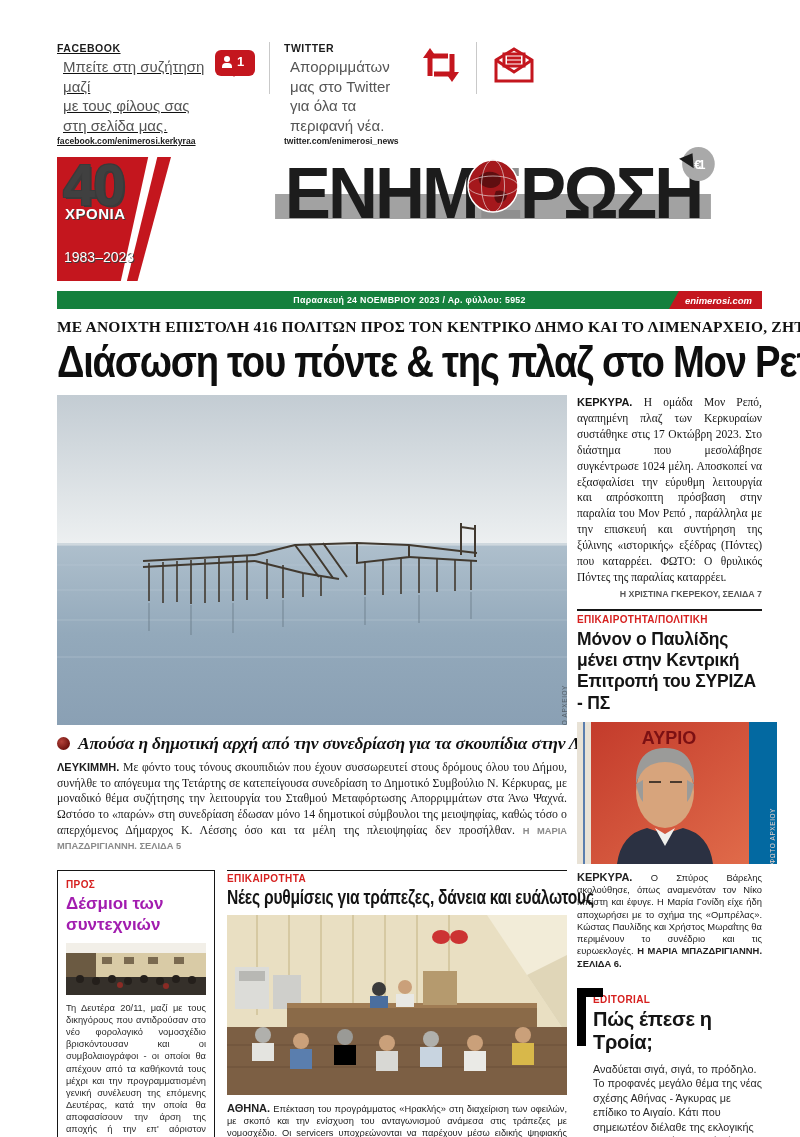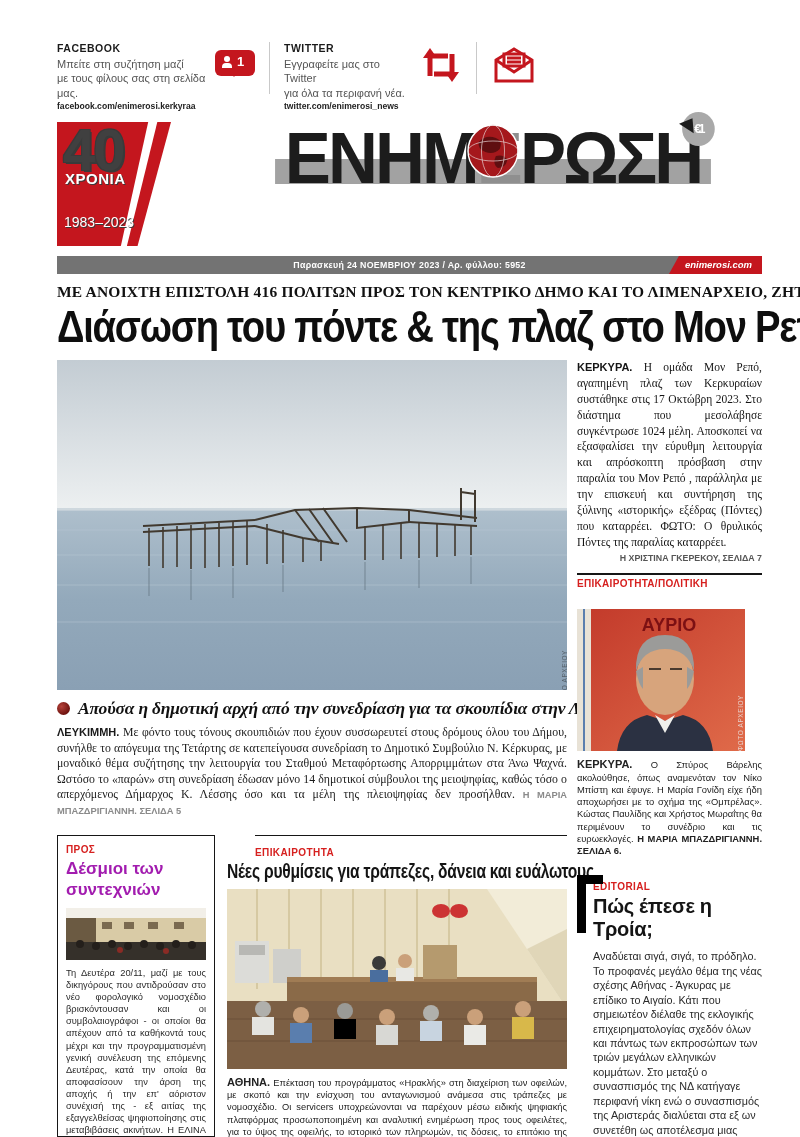--- a/index.html
+++ b/index.html
@@ -5,24 +5,24 @@
   html,body{margin:0;padding:0;}
   body{width:800px;height:1137px;background:#fff;color:#111;
        font-family:"Liberation Sans",sans-serif;overflow:hidden;position:relative;}
   .page{padding:42px 38px 0 57px;width:705px;}
 
   
   .social-bar{display:flex;align-items:flex-start;gap:0;margin-bottom:10px;}
   .social-item{display:flex;gap:8px;align-items:flex-start;}
   .social-text{flex:1;}
   .social-title{font-size:10.5px;font-weight:bold;letter-spacing:.5px;color:#1a1a1a;margin-bottom:3px;}
-  .social-line{font-size:11px;color:#555;line-height:1.3;}
+  .social-line{font-size:15px;color:#555;line-height:1.3;margin-left:6px;}
   .social-url{font-size:8.6px;font-weight:bold;color:#222;line-height:1.4;}
   .social-sep{width:1px;background:#c9c9c9;height:52px;margin:0 14px;}
-  .fb-block{width:198px;} .tw-block{width:178px;} .nl-block{width:258px;}
+  .fb-block{width:198px;text-decoration:underline;} .tw-block{width:178px;} .nl-block{width:258px;}
   .fb-icon{width:40px;height:32px;position:relative;margin-top:8px;}
   .fb-bubble{width:40px;height:26px;background:#c4161e;border-radius:6px;position:relative;}
   .fb-bubble:after{content:"";position:absolute;left:13px;bottom:-7px;border:6px solid transparent;border-top:8px solid #c4161e;}
   .fb-person{position:absolute;left:7px;top:6px;width:9px;height:9px;}
   .fb-person .h{width:6px;height:6px;border-radius:50%;background:#fff;margin:0 auto;}
   .fb-person .b{width:10px;height:5px;border-radius:4px 4px 0 0;background:#fff;margin-top:1px;}
   .fb-one{position:absolute;left:22px;top:4px;color:#fff;font-weight:bold;font-size:13px;}
   .icon-svg{margin-top:4px;}
 
   
@@ -46,21 +46,21 @@
   .lt-black{color:#1c1c1c;} .lt-gray{color:#8f8f8f;}
   .mast-globe{position:absolute;left:44%;top:2px;z-index:2;}
   .price-badge{position:absolute;right:-4px;top:-10px;z-index:3;width:34px;height:34px;border-radius:50%;
      background:#a9a9a9;color:#fff;font-weight:bold;font-size:13px;display:flex;align-items:center;justify-content:center;}
   .price-badge:before{content:"";position:absolute;left:1px;top:-3px;width:0;height:0;
      border:9px solid transparent;border-bottom:12px solid #1c1c1c;transform:rotate(32deg);}
   .mast-sub{margin-top:4px;font-size:13.5px;font-weight:bold;letter-spacing:1.1px;}
   .mast-sub .red{color:#c4161e;} .mast-sub .blk{color:#1c1c1c;}
 
   
-  .date-bar{position:relative;background:#737373;height:18px;display:flex;align-items:center;justify-content:center;}
+  .date-bar{position:relative;background:#15803d;height:18px;display:flex;align-items:center;justify-content:center;}
   .date-text{color:#fff;font-size:8.8px;font-weight:bold;letter-spacing:.3px;}
   .site-box{position:absolute;right:0;top:0;bottom:0;background:#c4161e;display:flex;align-items:center;
      padding:0 10px 0 16px;clip-path:polygon(10px 0,100% 0,100% 100%,0 100%);}
   .site-box span{color:#fff;font-size:9.5px;font-weight:bold;font-style:italic;}
 
   
   .kicker{margin-top:9px;font-family:"Liberation Serif",serif;font-size:15.5px;font-weight:600;
      letter-spacing:.2px;color:#111;white-space:nowrap;}
   .main-headline{margin-top:2px;font-size:45px;font-weight:bold;letter-spacing:-1.5px;line-height:1.05;
      transform:scaleX(.85);transform-origin:0 50%;white-space:nowrap;color:#0e0e0e;}
@@ -85,34 +85,34 @@
   .gray-byline{color:#8a8a8a;font-family:"Liberation Sans",sans-serif;font-size:9.3px;font-weight:bold;}
 
   .bottom-grid{display:flex;gap:12px;margin-top:16px;}
   .col-box{width:158px;flex:none;border:1.5px solid #161616;padding:8px 8px 10px 8px;box-sizing:border-box;height:302px;}
   .label-red{color:#d6201f;font-size:10px;font-weight:bold;letter-spacing:.4px;}
   .col-headline{font-size:17px;font-weight:bold;line-height:1.25;margin-top:3px;color:#a21caf;}
   .col-photo{width:100%;height:52px;margin-top:8px;background:#cbbd98;position:relative;overflow:hidden;}
   .col-body{margin-top:7px;font-size:9.3px;line-height:1.3;text-align:justify;color:#2a2a2a;}
 
   .mid-col{width:340px;flex:none;}
-  .rule-top{border-top:1.5px solid #161616;padding-top:11px;margin-left:28px;}
+  .rule-top{border-top:1.5px solid #161616;padding-top:2px;}
   .mid-headline{font-size:20px;font-weight:bold;letter-spacing:-.3px;margin-top:2px;white-space:nowrap;
      transform:scaleX(.78);transform-origin:0 50%;color:#141414;}
   .photo-mid{width:340px;height:180px;margin-top:6px;background:#e6dcc0;position:relative;overflow:hidden;}
   .mid-caption{margin-top:6px;font-size:9.3px;line-height:1.32;text-align:justify;color:#222;}
   .bold-src{font-weight:bold;}
 
   
   .lead-body{font-family:"Liberation Serif",serif;font-size:11.5px;line-height:1.38;text-align:justify;color:#151515;}
   .lead-byline{text-align:right;font-size:8.8px;font-weight:bold;color:#555;margin-top:3px;}
   .rail-section{margin-top:10px;}
   .rail-label{border-top:2px solid #161616;padding-top:3px;color:#d6201f;font-size:10px;font-weight:bold;letter-spacing:.3px;}
   .rail-headline{font-size:17.5px;font-weight:bold;line-height:1.22;margin-top:4px;color:#141414;letter-spacing:-.2px;}
-  .photo-pol{width:168px;height:142px;margin-top:20px;position:relative;background:#a16207;overflow:hidden;}
+  .photo-pol{width:200px;height:142px;margin-top:8px;position:relative;background:#0369a1;overflow:hidden;}
   .pol-caption{margin-top:6px;font-size:9.4px;line-height:1.3;text-align:justify;color:#222;}
 
   .editorial{position:relative;margin-top:22px;padding:2px 0 4px 16px;}
   .ed-corner-tl{position:absolute;left:0;top:-4px;width:34px;height:58px;
      border-left:9px solid #000;border-top:0px solid #000;}
   .ed-corner-tl:before{content:"";position:absolute;left:-9px;top:0;width:26px;height:9px;background:#000;}
   .ed-headline{font-size:20px;font-weight:bold;letter-spacing:-.3px;margin-top:3px;color:#141414;}
   .ed-body{margin-top:8px;font-size:10.8px;line-height:1.34;color:#2a2a2a;}
 </style>
 </head>
@@ -135,21 +135,21 @@
               <div class="b"></div>
             </div>
           <div class="fb-one">1</div>
         </div>
       </div>
     </div>
     <div class="social-sep"></div>
     <div class="social-item tw-block">
       <div class="social-text">
         <div class="social-title">TWITTER</div>
-        <div class="social-line">Εγγραφείτε μας στο Twitter</div>
+        <div class="social-line">Απορριμμάτων μας στο Twitter</div>
         <div class="social-line">για όλα τα περιφανή νέα.</div>
         <div class="social-url">twitter.com/enimerosi_news</div>
       </div>
       <svg class="icon-svg" width="42" height="38" viewBox="0 0 42 38">
         <g fill="none" stroke="#c4161e" stroke-width="5">
           <path d="M10 30 L10 10 L28 10"></path>
           <path d="M32 8 L32 28 L14 28"></path>
         </g>
         <path d="M3 12 L17 12 L10 2 Z" fill="#c4161e"></path>
         <path d="M39 26 L25 26 L32 36 Z" fill="#c4161e"></path>
@@ -373,20 +373,21 @@
         </div>
       </div>
     </div>
 
     <div class="right-rail">
       <p class="lead-body" style="margin:0"><span class="dateline">ΚΕΡΚΥΡΑ.</span> <span>Η ομάδα Μον Ρεπό, αγαπημένη πλαζ των Κερκυραίων συστάθηκε στις 17 Οκτώβρη 2023. Στο διάστημα που μεσολάβησε συγκέντρωσε 1024 μέλη. Αποσκοπεί να εξασφαλίσει την εύρυθμη λειτουργία και απρόσκοπτη πρόσβαση στην παραλία του Μον Ρεπό , παράλληλα με την επισκευή και συντήρηση της ξύλινης «ιστορικής» εξέδρας (Πόντες) που καταρρέει. ΦΩΤΟ: Ο θρυλικός Πόντες της παραλίας καταρρέει.</span></p>
       <div class="lead-byline">Η ΧΡΙΣΤΙΝΑ ΓΚΕΡΕΚΟΥ, ΣΕΛΙΔΑ 7</div>
 
       <div class="rail-section">
         <div class="rail-label">ΕΠΙΚΑΙΡΟΤΗΤΑ/ΠΟΛΙΤΙΚΗ</div>
+        <div class="rail-headline">Μόνον ο Παυλίδης μένει στην Κεντρική Επιτροπή του ΣΥΡΙΖΑ - ΠΣ</div>
         <div class="photo-pol">
           <svg width="172" height="142" viewBox="0 0 172 142">
             <defs>
               <linearGradient id="red" x1="0" y1="0" x2="1" y2="1">
                 <stop offset="0" stop-color="#c2392a"></stop>
                   <stop offset="1" stop-color="#e06b4a"></stop>
               </linearGradient>
             </defs>
             <rect width="172" height="142" fill="url(#red)"></rect>
             <rect x="0" y="0" width="14" height="142" fill="#e8e2d6"></rect>

